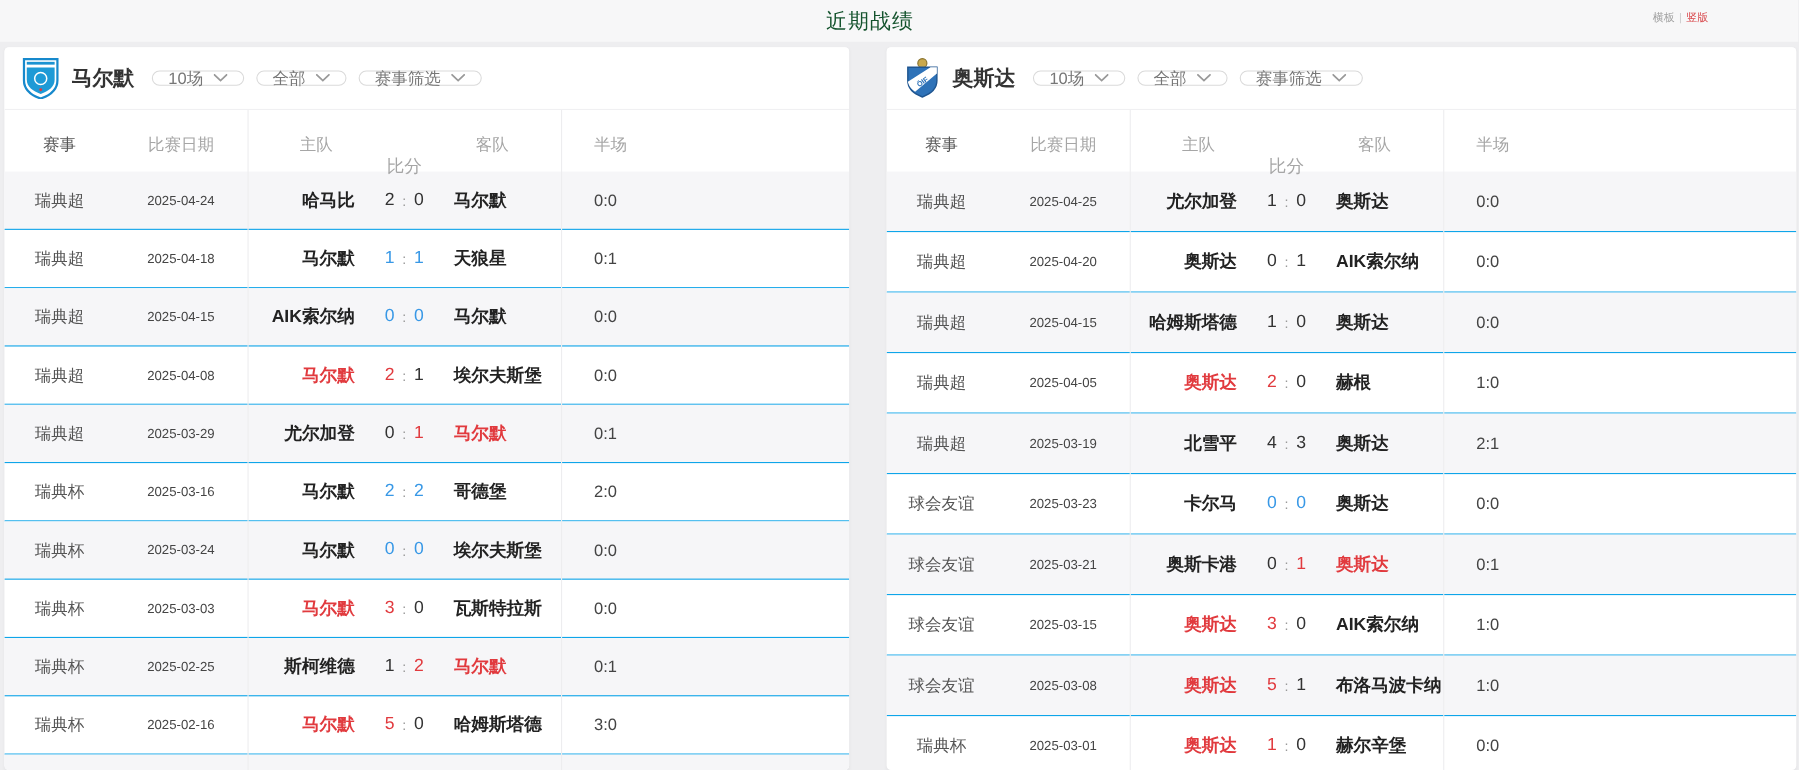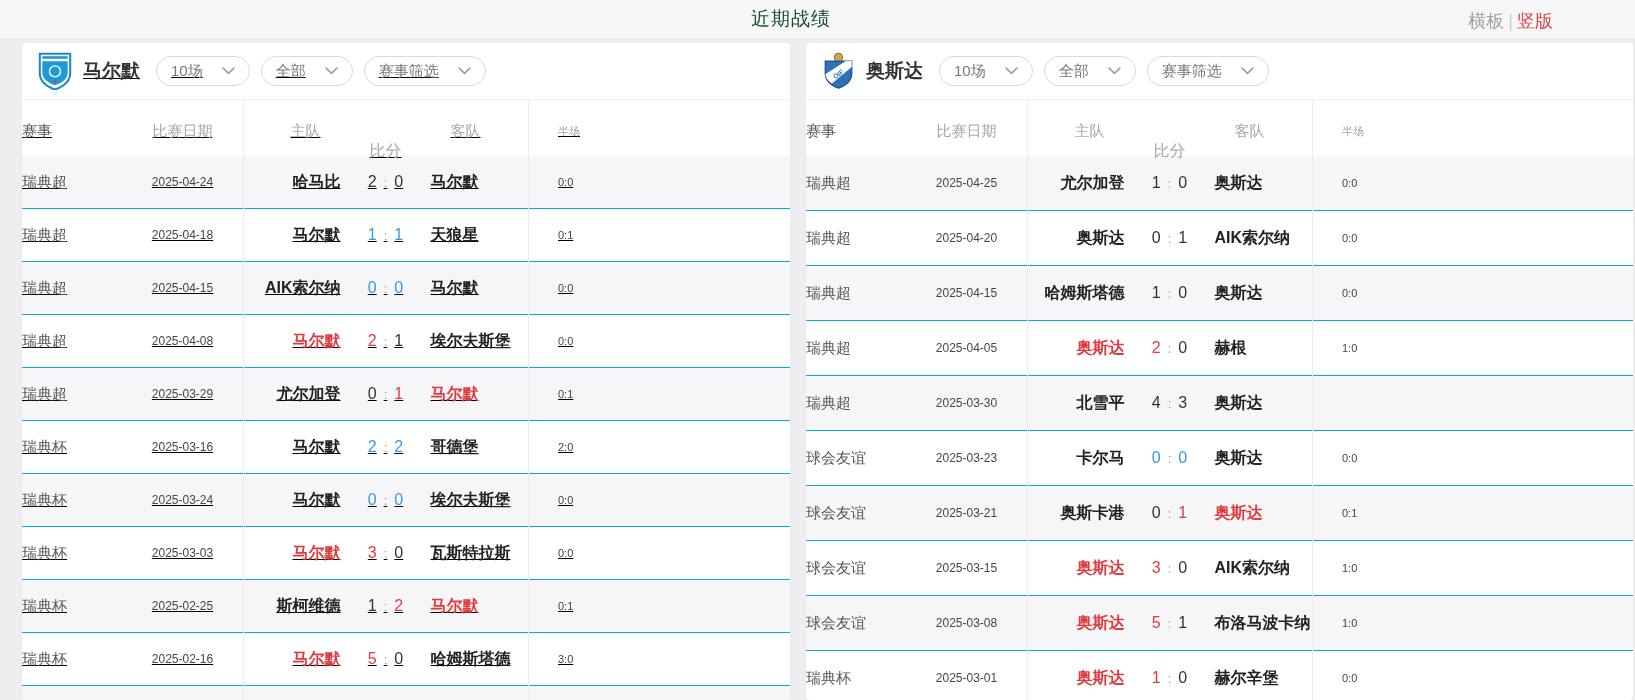--- a/index.html
+++ b/index.html
@@ -7,57 +7,57 @@
     width:1635px;height:700px;overflow:hidden;position:relative;
     background:#eeeef0;
     font-family:"Liberation Sans","DejaVu Sans",sans-serif;
   }
   
   .topbar{position:relative;height:38px;background:#f7f7f8;}
   .page-title{
     position:absolute;left:0;right:53px;top:6px;text-align:center;
     font-size:19px;font-weight:500;color:#14532d;letter-spacing:1px;
   }
-  .view-toggle{position:absolute;right:82px;top:9px;font-size:18px;white-space:nowrap;}
+  .view-toggle{position:absolute;right:82px;top:9px;font-size:10px;white-space:nowrap;}
   .view-toggle .t-h{color:#a0a0a0;cursor:pointer;}
   .view-toggle .t-sep{color:#ccc;margin:0 4px;}
   .view-toggle .t-v{color:#d8474b;cursor:pointer;}
   
   .panel{
     position:absolute;top:43px;height:657px;background:#fff;border-radius:4px;
     overflow:hidden;box-shadow:0 1px 3px rgba(0,0,0,.04);
   }
-  .panel--left{left:22px;width:768px;text-decoration:underline;}
+  .panel--left{left:4px;width:768px;}
   .panel--right{left:806px;width:827px;}
   .panel-head{
     height:57px;box-sizing:border-box;display:flex;align-items:center;
     padding:0 16px;gap:11px;border-bottom:1px solid #f0f0f2;background:#fff;
   }
   .crest{flex:0 0 auto;display:flex;align-items:center;}
   .team-name{font-size:19px;font-weight:700;color:#333;margin-right:5px;white-space:nowrap;}
   .pill{
-    height:30px;box-sizing:border-box;border:1px solid #dadada;border-radius:15px;
-    display:inline-flex;align-items:center;gap:19px;padding:0 14px;
+    height:14px;box-sizing:border-box;border:1px solid #dadada;border-radius:15px;
+    display:inline-flex;align-items:center;gap:9px;padding:0 14px;
     font-size:15px;color:#777;background:#fff;cursor:pointer;white-space:nowrap;
   }
   
   .grid{display:grid;grid-template-columns:100px 121px 285px 1fr;align-items:center;}
   .thead{height:56px;color:#a6a6a6;font-size:15px;}
   .row{height:53px;box-sizing:border-box;border-bottom:1px solid #0ea5e9;}
   .panel--right .row{height:55px;}
   .rows .row:nth-child(odd){background:#f6f6f8;}
-  .c-league{font-size:15px;color:#555;}
+  .c-league{text-align:center;font-size:15px;color:#555;}
   .c-date{text-align:center;font-size:12px;color:#454545;}
   .c-match{display:flex;align-items:center;gap:12px;font-size:16px;font-weight:700;color:#222;}
   .c-match .home{flex:1;text-align:right;white-space:nowrap;}
   .c-match .away{flex:1;text-align:left;white-space:nowrap;}
   .score{width:66px;flex:0 0 66px;display:flex;justify-content:center;align-items:center;gap:7px;
          font-weight:400;color:#333;font-size:16px;}
   .score .colon{color:#999;font-size:13px;}
-  .c-ht{padding-left:30px;font-size:11px;color:#444;}
+  .c-ht{padding-left:30px;font-size:15px;color:#444;}
   .thead .c-match{font-weight:400;color:#a6a6a6;font-size:15px;gap:32px;}
   .thead .score{color:#a6a6a6;margin-top:41px;}
   .t-red{color:#e13a3e !important;}
   .t-blue{color:#3898e6 !important;}
   .vline{position:absolute;top:57px;bottom:0;width:1px;background:#ededef;}
   .vline.v1{left:221px;} .vline.v2{left:506px;}
   .chev{display:block;}
 </style>
 </head>
 <body>
@@ -349,30 +349,31 @@
         <span class="s-h t-red">2</span>
         <span class="colon">:</span>
         <span class="s-a">0</span>
       </span>
       <span class="away">赫根</span>
     </div>
     <div class="c-ht">1:0</div>
   </div>
       <div class="row grid">
     <div class="c-league">瑞典超</div>
-    <div class="c-date">2025-03-30</div>
+    <div class="c-date">2025-03-19</div>
     <div class="c-match">
       <span class="home">北雪平</span>
       <span class="score">
         <span class="s-h">4</span>
         <span class="colon">:</span>
         <span class="s-a">3</span>
       </span>
       <span class="away">奥斯达</span>
     </div>
+    <div class="c-ht">2:1</div>
   </div>
       <div class="row grid">
     <div class="c-league">球会友谊</div>
     <div class="c-date">2025-03-23</div>
     <div class="c-match">
       <span class="home">卡尔马</span>
       <span class="score">
         <span class="s-h t-blue">0</span>
         <span class="colon">:</span>
         <span class="s-a t-blue">0</span>

